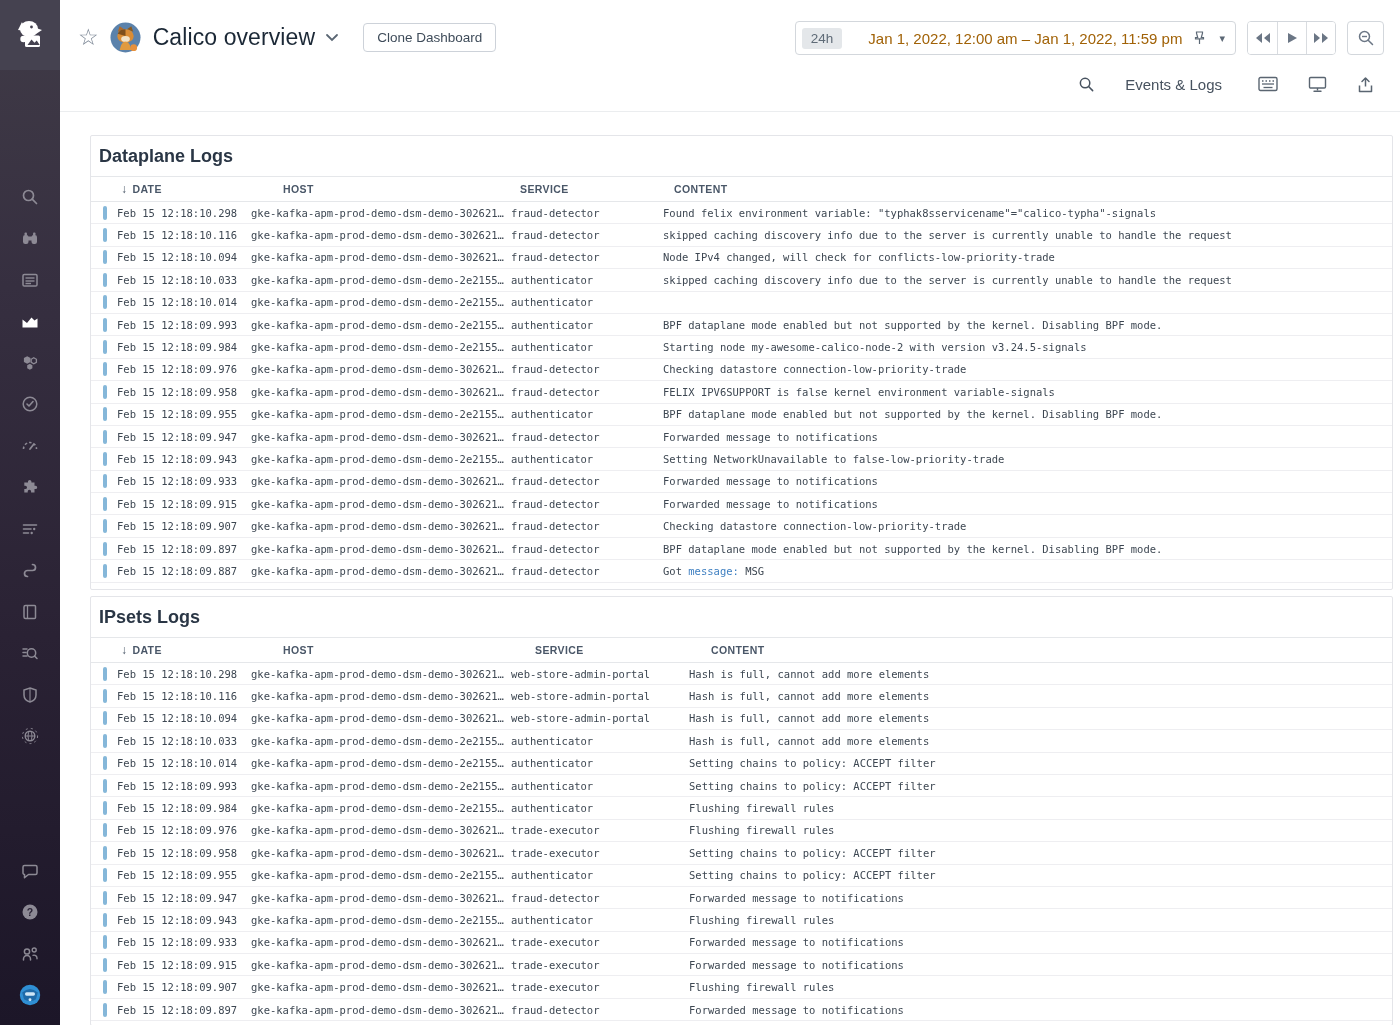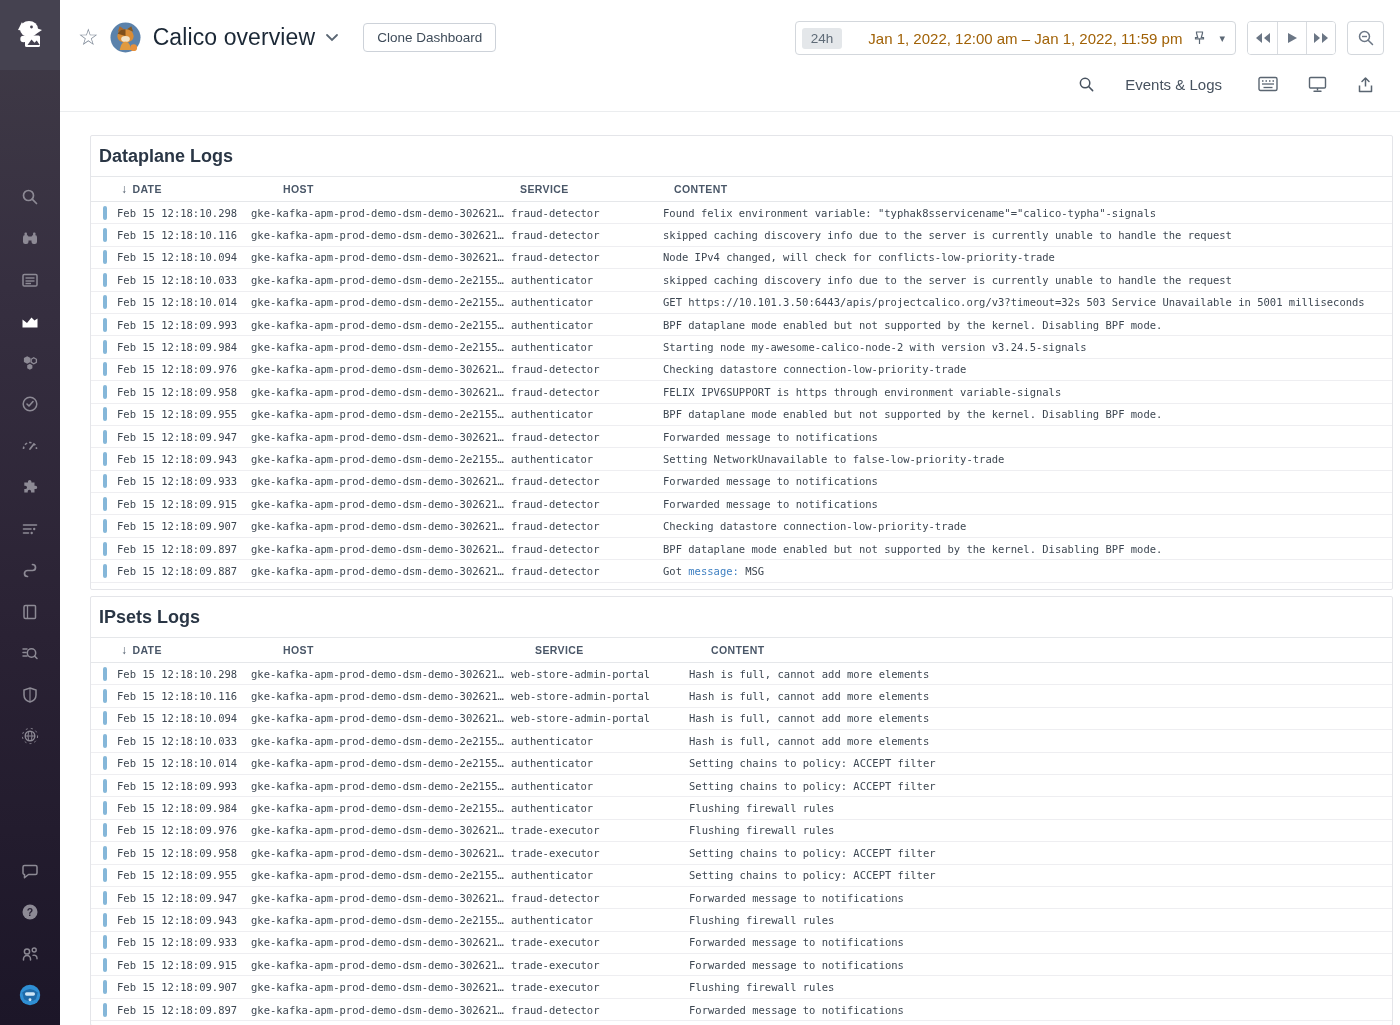--- a/index.html
+++ b/index.html
@@ -376,21 +376,20 @@
             <div class="cell service">authenticator</div>
             <div class="cell content">skipped caching discovery info due to the server is currently unable to handle the request</div>
           </div>
           <div class="log-row">
             <div>
               <div class="row-bar"></div>
             </div>
             <div class="cell date">Feb 15 12:18:10.014</div>
             <div class="cell host">gke-kafka-apm-prod-demo-dsm-demo-2e2155…</div>
             <div class="cell service">authenticator</div>
-            <div class="cell content">GET https://10.101.3.50:6443/apis/projectcalico.org/v3?timeout=32s 503 Service Unavailable in 5001 milliseconds</div>
           </div>
           <div class="log-row">
             <div>
               <div class="row-bar"></div>
             </div>
             <div class="cell date">Feb 15 12:18:09.993</div>
             <div class="cell host">gke-kafka-apm-prod-demo-dsm-demo-2e2155…</div>
             <div class="cell service">authenticator</div>
             <div class="cell content">BPF dataplane mode enabled but not supported by the kernel. Disabling BPF mode.</div>
           </div>
@@ -412,21 +411,21 @@
             <div class="cell service">fraud-detector</div>
             <div class="cell content">Checking datastore connection-low-priority-trade</div>
           </div>
           <div class="log-row">
             <div>
               <div class="row-bar"></div>
             </div>
             <div class="cell date">Feb 15 12:18:09.958</div>
             <div class="cell host">gke-kafka-apm-prod-demo-dsm-demo-302621…</div>
             <div class="cell service">fraud-detector</div>
-            <div class="cell content">FELIX_IPV6SUPPORT is https through environment variable-signals</div>
+            <div class="cell content">FELIX_IPV6SUPPORT is false kernel environment variable-signals</div>
           </div>
           <div class="log-row">
             <div>
               <div class="row-bar"></div>
             </div>
             <div class="cell date">Feb 15 12:18:09.955</div>
             <div class="cell host">gke-kafka-apm-prod-demo-dsm-demo-2e2155…</div>
             <div class="cell service">authenticator</div>
             <div class="cell content">BPF dataplane mode enabled but not supported by the kernel. Disabling BPF mode.</div>
           </div>

